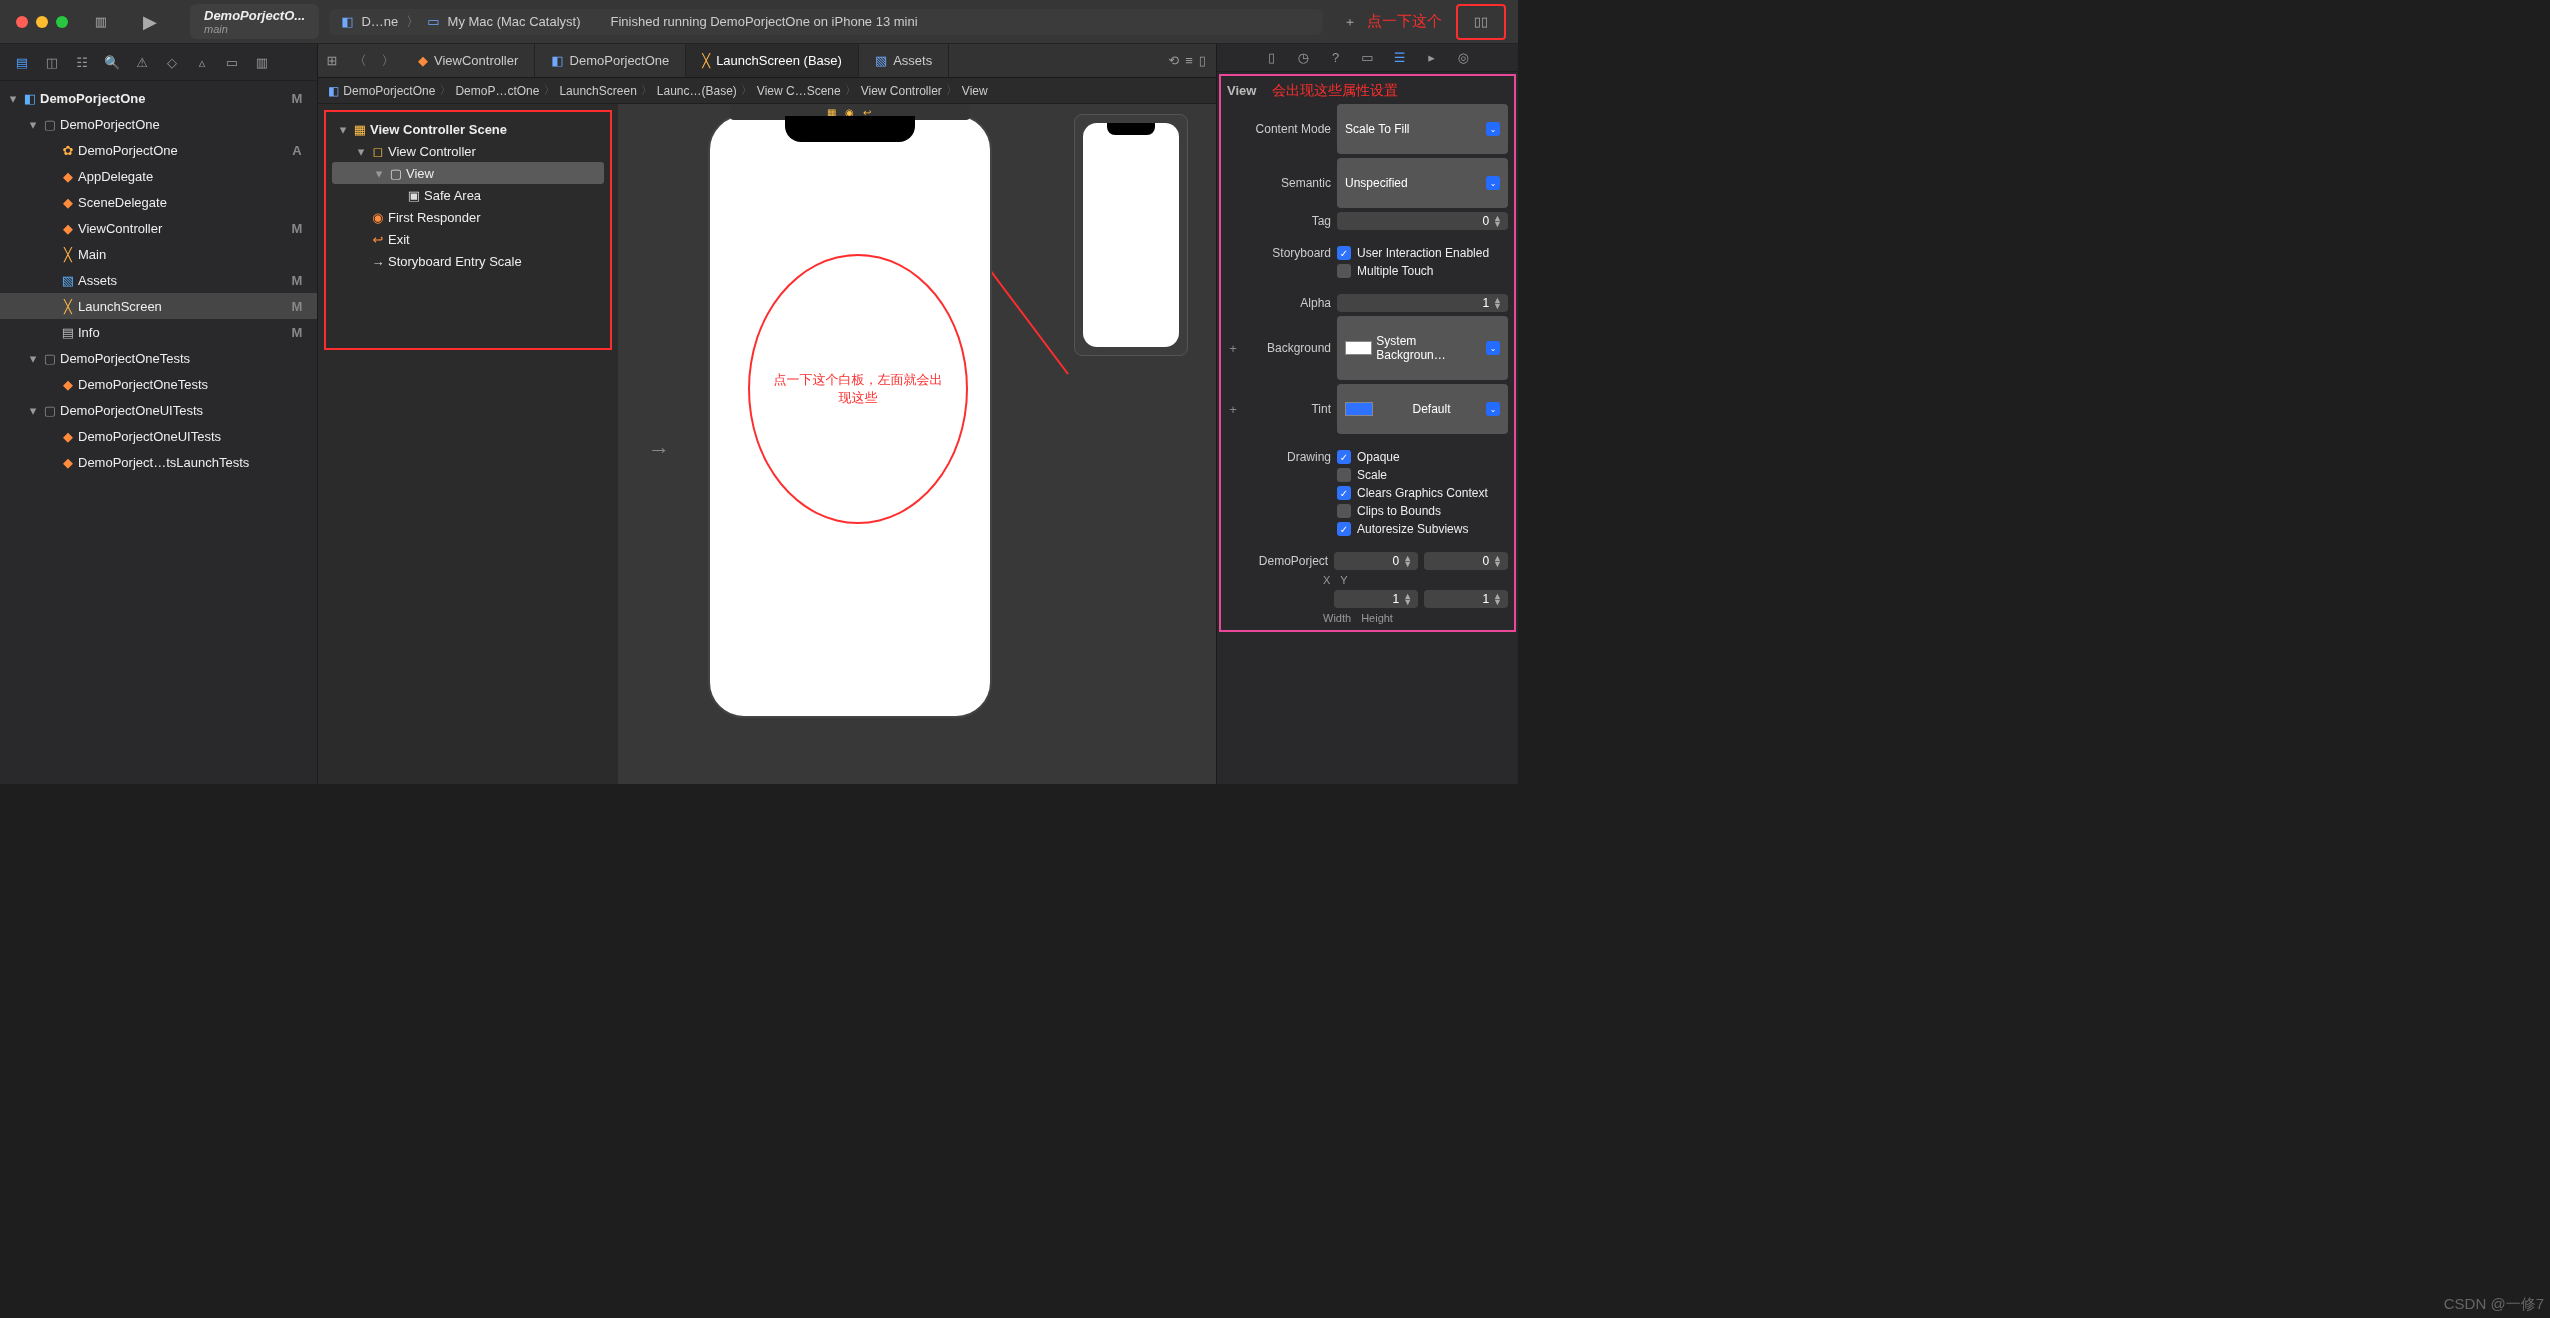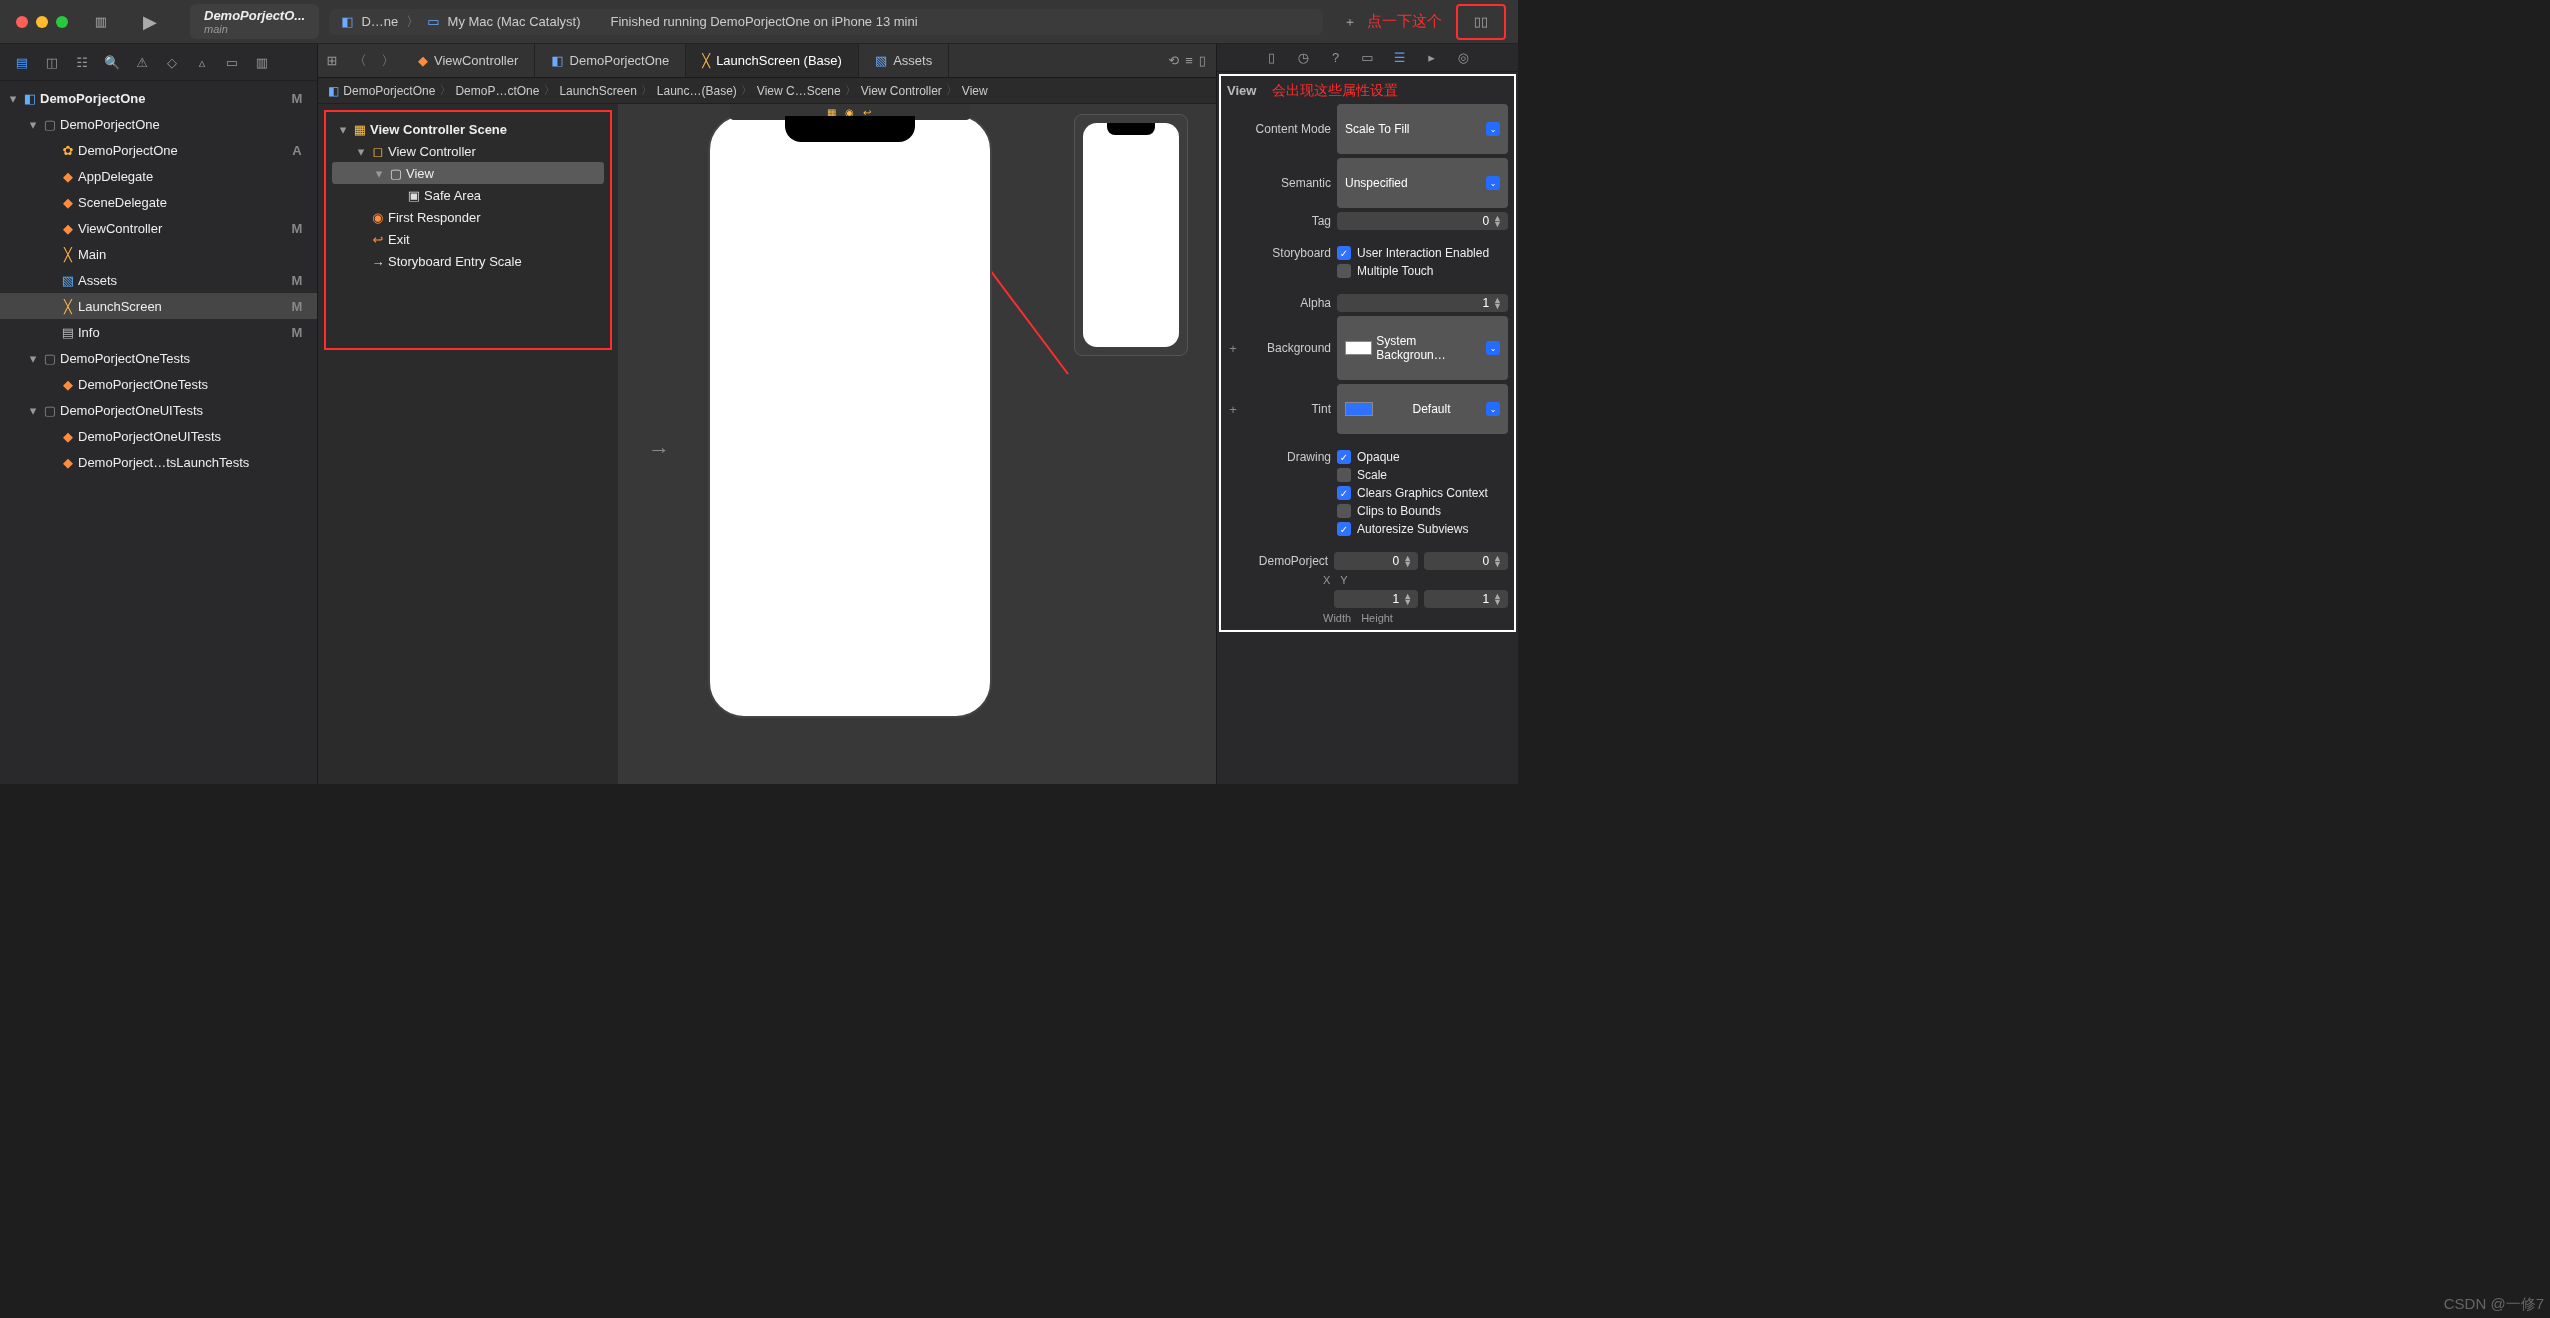--- a/index.html
+++ b/index.html
@@ -61,21 +61,21 @@
 .thumb { position:absolute; right:28px; top:10px; width:114px; height:242px; background:#3d3d3d; border-radius:8px; padding:8px; border:1px solid #555;}
 .thumb-inner{width:100%;height:100%;background:#fff;border-radius:14px;position:relative;}
 .thumb-inner .tn{position:absolute;top:0;left:50%;transform:translateX(-50%);width:48px;height:12px;background:#000;border-radius:0 0 8px 8px;}
 .arrow-in { position:absolute; left:30px; top:330px; color:#888; font-size:22px; }
 svg.red-arrow{position:absolute;left:300px;top:70px;pointer-events:none;}
 
 .inspector { width:302px; background:#29292b; border-left:1px solid #1a1a1a; display:flex; flex-direction:column; }
 .insp-icons{display:flex;justify-content:center;gap:10px;padding:6px;border-bottom:1px solid #1f1f1f;}
 .insp-icons span{color:#999;width:22px;text-align:center;}
 .insp-icons span.active{color:#4f9cff;}
-.insp-body{border:2px solid #ffffff;margin:2px;padding:6px;flex:0 0 auto;}
+.insp-body{border:2px solid #ec4899;margin:2px;padding:6px;flex:0 0 auto;}
 .sec-title{color:#bbb;font-weight:600;margin-bottom:4px;}
 .anno-right{color:#ff2d2d;font-size:14px;display:inline-block;margin-left:12px;}
 .prow{display:flex;align-items:center;margin:4px 0;gap:6px;}
 .prow label{width:86px;text-align:right;color:#ccc;font-size:12px;}
 .prow .plus{width:12px;color:#888;text-align:center;}
 .sel-field{flex:1;background:#555;border-radius:4px;padding:18px 8px;color:#fff;font-size:12px;display:flex;align-items:center;justify-content:space-between;}
 .sel-field .dd{background:#246bff;width:14px;height:14px;border-radius:3px;display:flex;align-items:center;justify-content:center;font-size:8px;}
 .num-field{background:#444;border-radius:4px;padding:2px 6px;color:#fff;font-size:12px;width:86px;text-align:right;display:flex;justify-content:flex-end;align-items:center;gap:4px;}
 .num-field .step{color:#aaa;font-size:9px;line-height:6px;}
 .chk{width:14px;height:14px;border-radius:3px;background:#555;display:inline-flex;align-items:center;justify-content:center;font-size:10px;}
@@ -326,20 +326,23 @@
               <polygon points="0,0 10,2 3,10" fill="#ff2d2d"></polygon>
             </svg>
         <div class="phone">
           <div class="topbar">
                 <span>▦</span>
                 <span>◉</span>
                 <span>↩</span>
               </div>
           <div class="notch"></div>
         </div>
+        <div class="oval">
+          <span>点一下这个白板，左面就会出现这些</span>
+        </div>
         <span class="arrow-in">→</span>
         <div class="thumb">
           <div class="thumb-inner">
                 <div class="tn"></div>
               </div>
         </div>
       </div>
     </div>
   </div>
 

